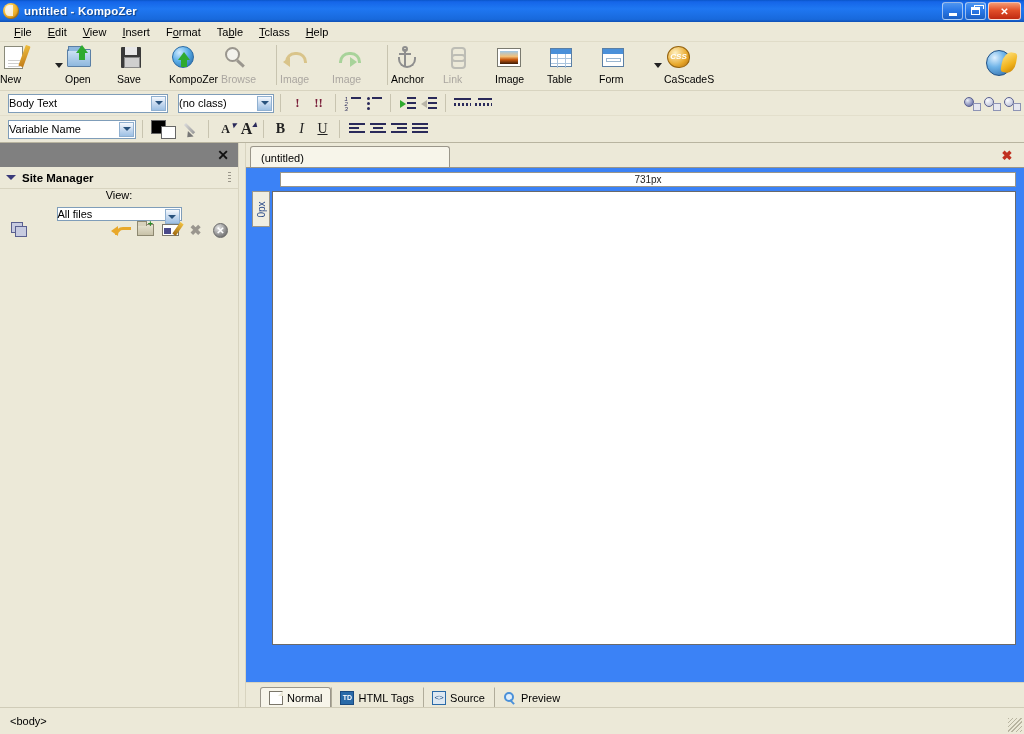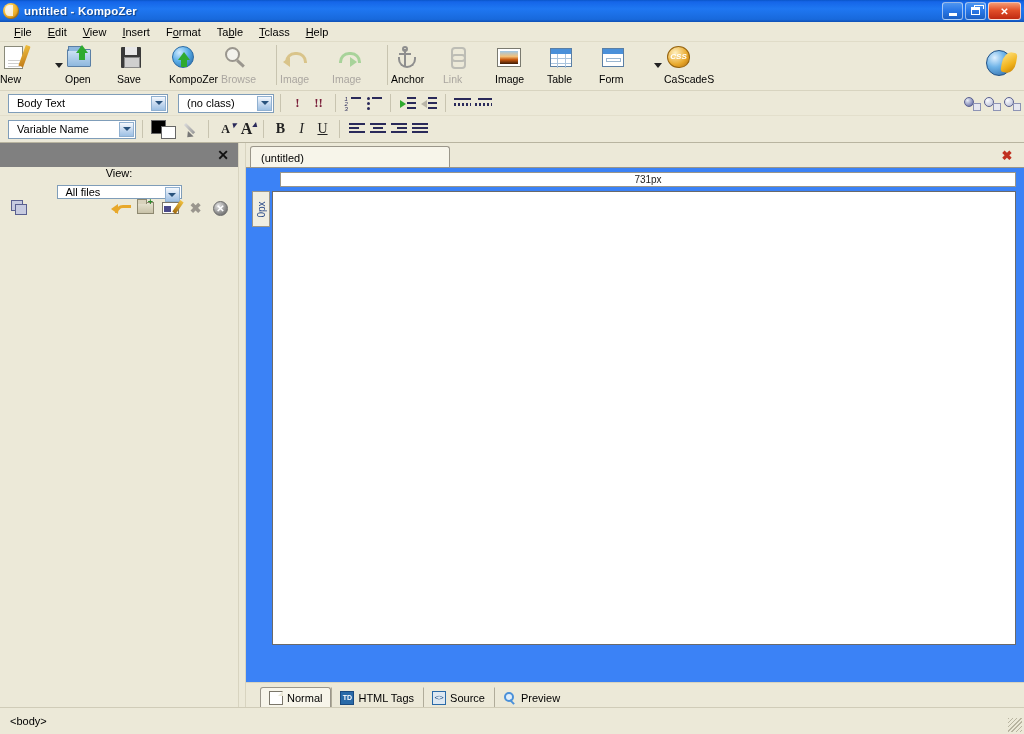--- a/index.html
+++ b/index.html
@@ -146,21 +146,21 @@
 
   
   .fmtbar {
     position: absolute; left: 0; width: 1024px; height: 25px;
     background: #ece9d8; display: flex; align-items: center; padding-left: 8px;
   }
   .fmtbar.row1 { top: 91px; border-bottom: 1px solid #e3dfcc; }
   .fmtbar.row2 { top: 116px; height: 27px; border-bottom: 1px solid #b8b4a0; }
   .sel {
     height: 19px; background: #fff; border: 1px solid #7f9db9;
-    display: flex; align-items: center; padding-left: 8px; font-size: 11px; color: #000;
+    display: flex; align-items: center; padding-left: 0; font-size: 11px; color: #000;
     cursor: default; position: relative;
   }
   .sel .arrowbox {
     position:absolute; right:1px; top:1px; width:15px; height:15px;
     background: linear-gradient(to bottom,#f6f9fd,#c3d7ee 55%,#9dc0e4 100%);
     border:1px solid #90b0d0; display:flex;align-items:center;justify-content:center;
   }
   .sel .arrowbox .c { width:0;height:0;border-left:4px solid transparent;border-right:4px solid transparent;border-top:4px solid #28527d;}
   .sel-format { width: 160px; }
   .sel-class { width: 96px; margin-left: 10px; }
@@ -617,20 +617,25 @@
           <i></i>
         </span>
       </div>
   </div>
 
   <div class="sb-top">
     <div class="x">✕</div>
   </div>
 
   <div class="sidebar">
+    <div class="sb-title">
+      <span class="tri"></span>
+      <span>Site Manager</span>
+      <span class="grip"></span>
+    </div>
     <div class="sb-view">
       <span class="lab">View:</span>
       <span class="sel" style="width:125px">
         <span>All files</span>
         <span class="arrowbox">
             <i class="c"></i>
           </span>
       </span>
     </div>
     <div class="sb-tools">

